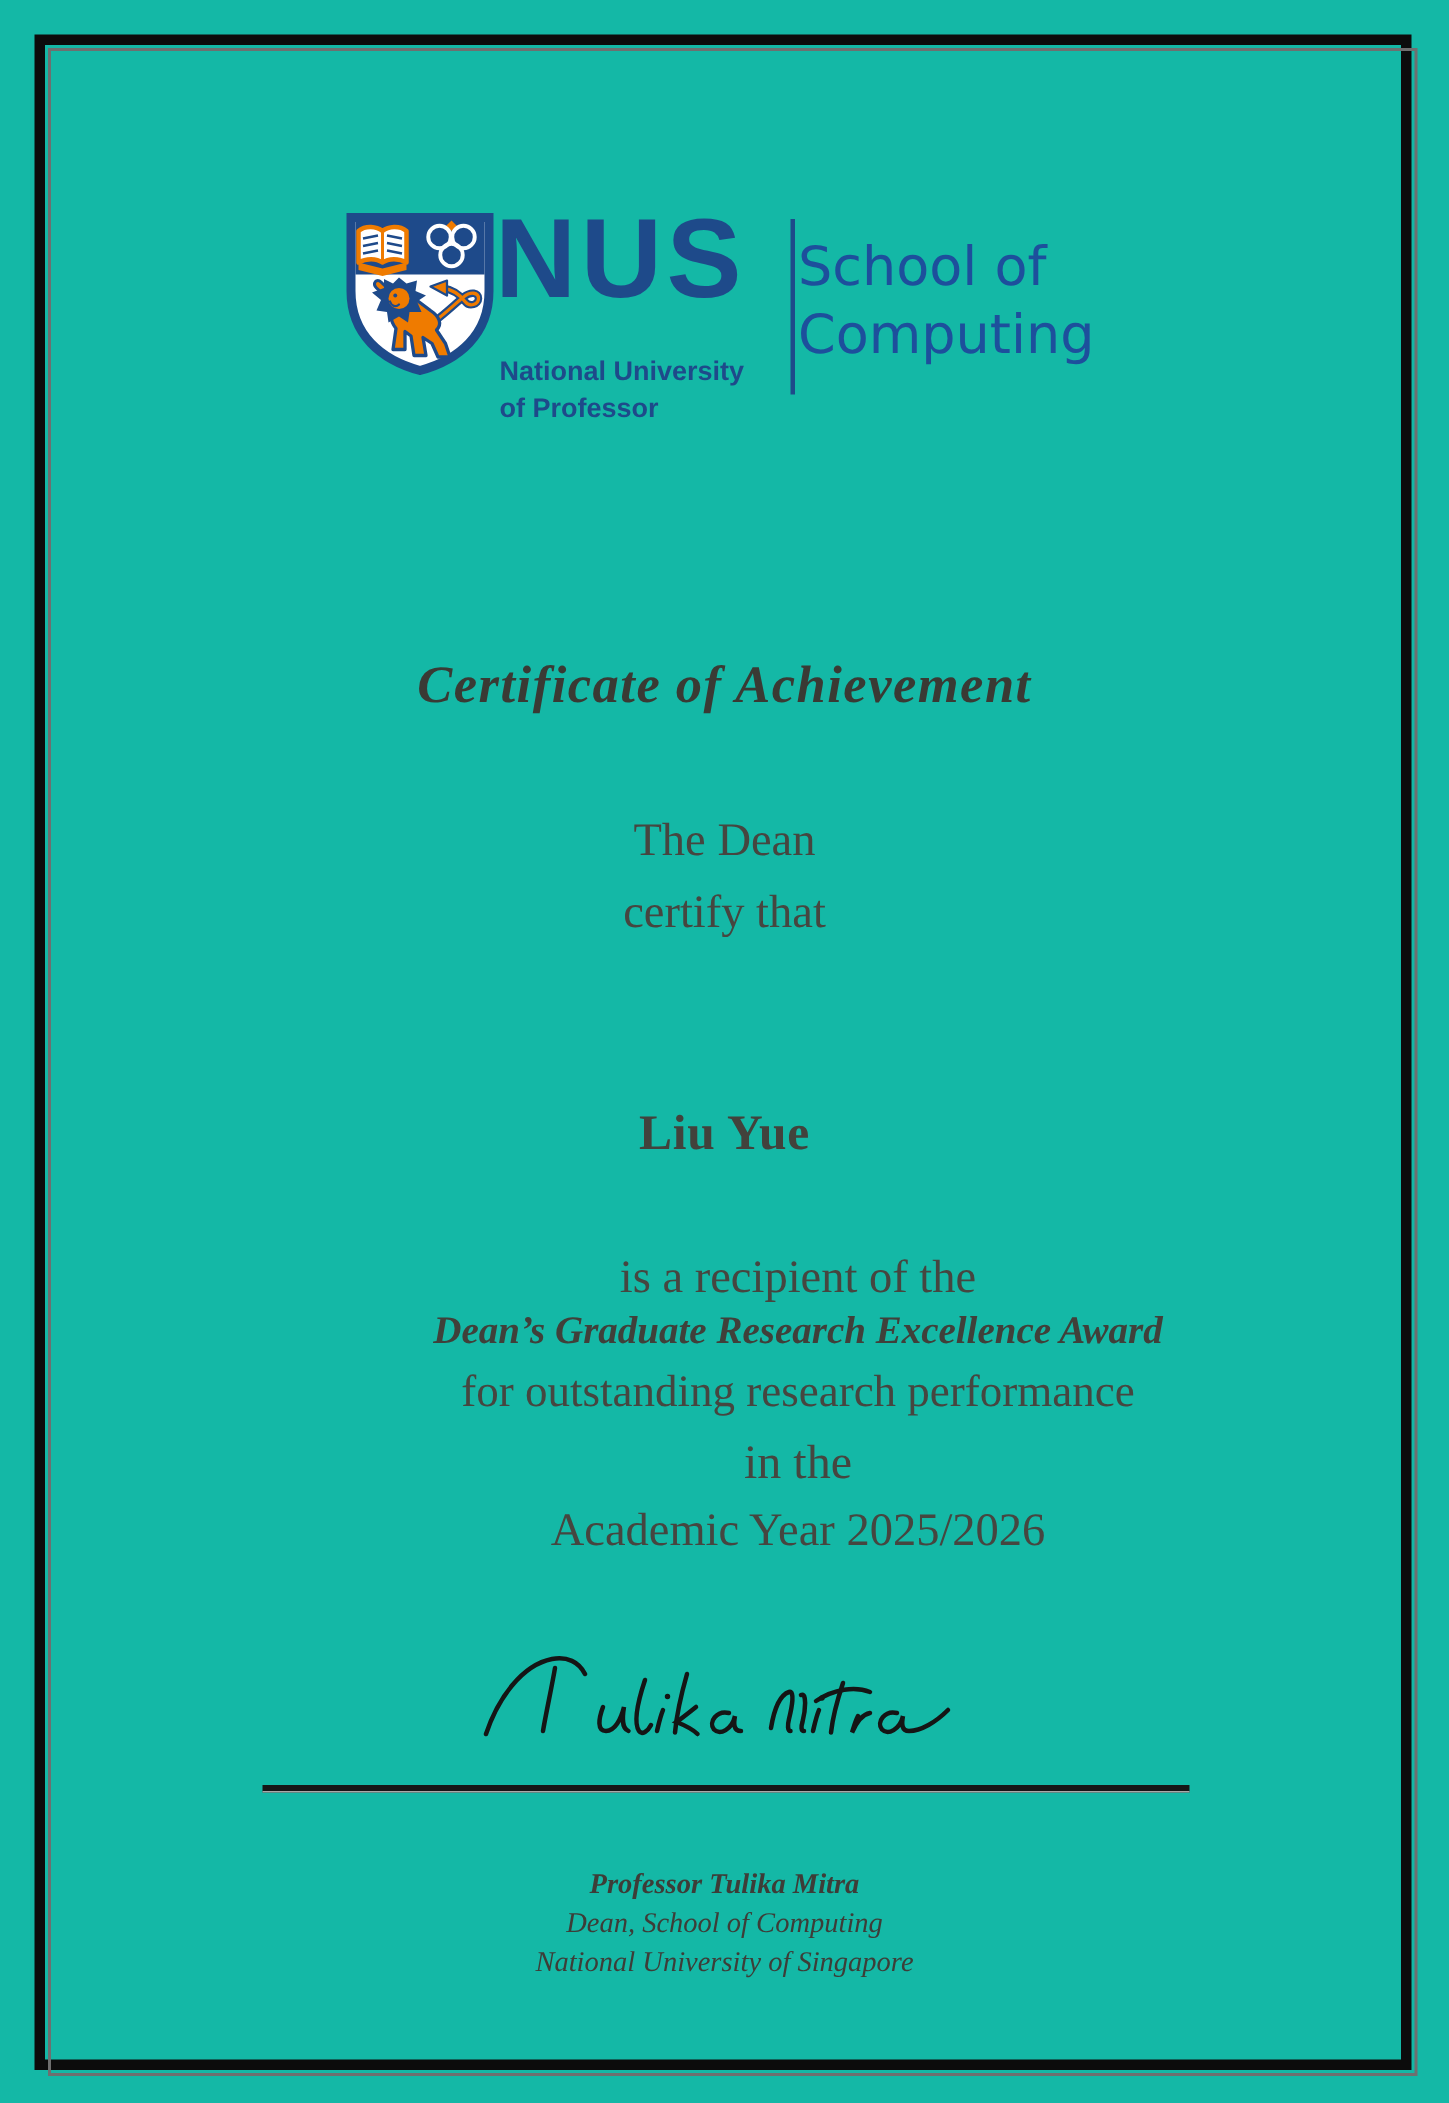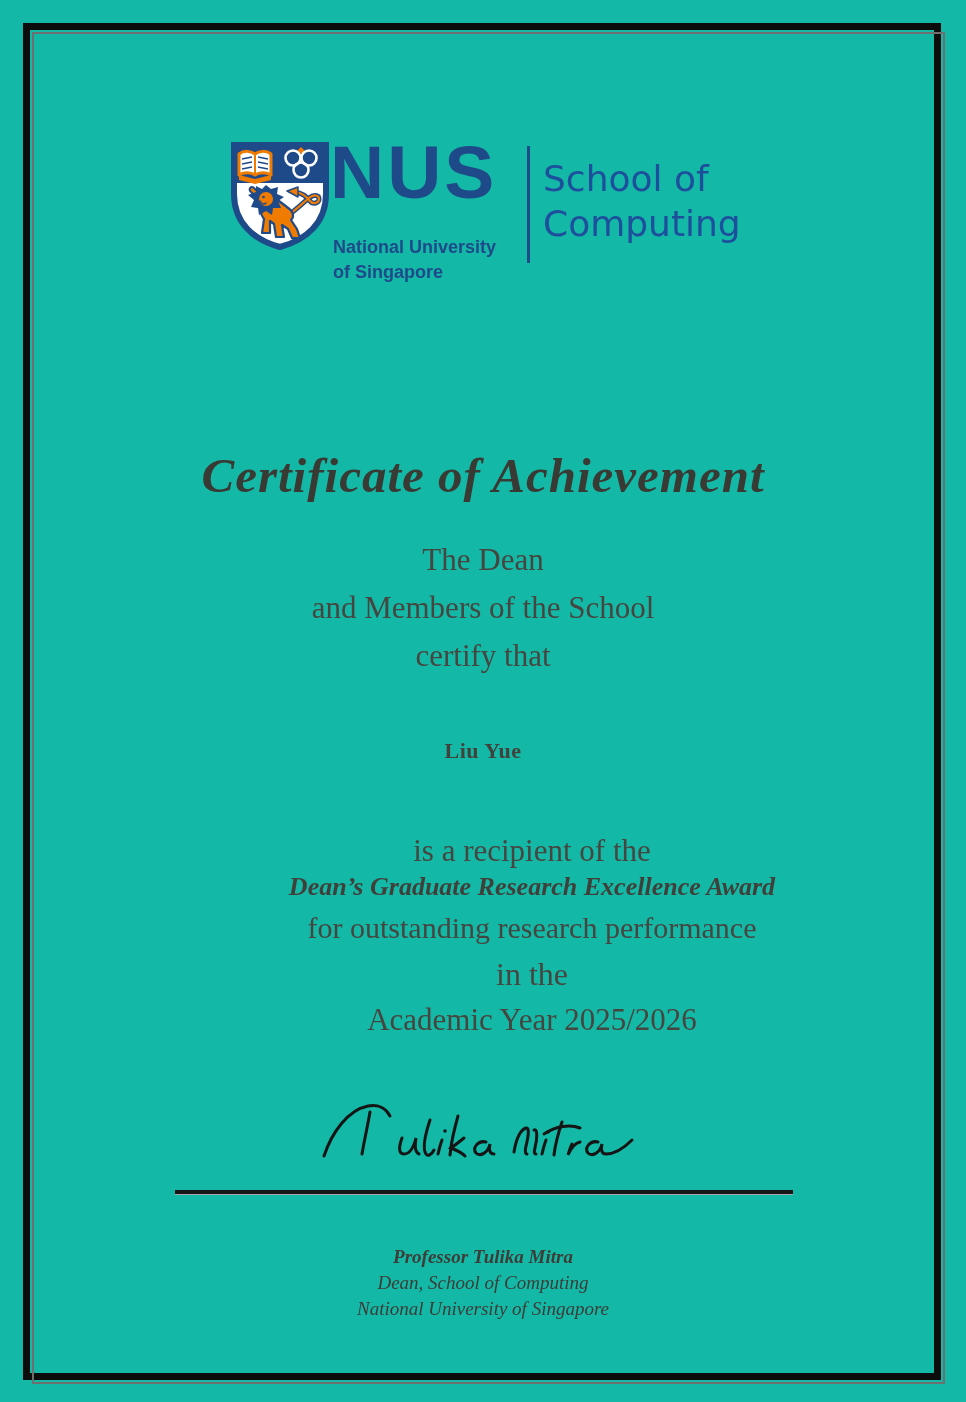--- a/index.html
+++ b/index.html
@@ -25,37 +25,37 @@
   }
   .uni-name {
     position:absolute; left:333px; top:204px;
     font-family:"Liberation Sans", sans-serif; font-weight:bold;
     font-size:18px; line-height:25px; color:#1e4a8a;margin-top:31px;
   }
   .logo-divider {
     position:absolute; left:527px; top:146px; width:3px; height:117px; background:#1e4a8a;
   }
   .school-name {
-    position:absolute; left:543px; top:156px;
+    position:absolute; left:532px; top:156px;
     font-family:"DejaVu Sans", sans-serif;
     font-size:36px; line-height:45px; color:#1d4f9c;
   }
   
   .title {
     position:absolute; left:0; top:414px; width:100%; text-align:center;
-    font-size:49px; font-weight:bold; font-style:italic;
+    font-size:35px; font-weight:bold; font-style:italic;
     color:#3a3a34; letter-spacing:1px;
   }
   .intro {
     position:absolute; left:0; top:536px; width:100%; text-align:center;
     font-size:31px; line-height:48px; color:#464640;
   }
   .recipient {
     position:absolute; left:0; top:738px; width:100%; text-align:center;
-    font-size:22px; font-weight:bold; color:#42423c; letter-spacing:0.5px;
+    font-size:33px; font-weight:bold; color:#42423c; letter-spacing:0.5px;
   }
   .award {
     position:absolute; left:16px; top:832px; width:100%; text-align:center; color:#464640;padding-left:33px;
   }
   .award .l-intro  { font-size:31px; line-height:38px; }
   .award .l-name   { font-size:26px; line-height:34px; font-weight:bold; font-style:italic; color:#40403a; }
   .award .l-reason { font-size:30px; line-height:48px; }
   .award .l-prep   { font-size:32px; line-height:45px; }
   .award .l-period { font-size:31px; line-height:46px; }
   .signature { position:absolute; left:318px; top:1098px; }
@@ -106,33 +106,32 @@
       <path d="M38,45 L43,49 L50,47 L49,54 L56,57 L50,61 L53,68 L45,68 L44,75 L38,71 L31,75 L30,68 L23,67 L26,60 L20,55 L28,52 L28,46 L34,49 Z" fill="#1e4a8a"></path>
       <circle cx="38" cy="59" r="7" fill="#ef7b00"></circle>
       <circle cx="35.5" cy="57" r="1.3" fill="#1e4a8a"></circle>
       <path d="M32,61 C33,64 36,65 38,63" fill="none" stroke="#1e4a8a" stroke-width="1.5"></path>
     </g>
   </svg>
 
   <div class="wordmark">NUS</div>
   <div class="uni-name">
     <div>National University</div>
-    <div>of Singapore</div>
+    <div>of Professor</div>
   </div>
   <div class="logo-divider"></div>
   <div class="school-name">
     <div>School of</div>
     <div>Computing</div>
   </div>
 
   <h1 class="title">Certificate of Achievement</h1>
 
   <div class="intro">
     <div>The Dean</div>
-    <div>and Members of the School</div>
     <div>certify that</div>
   </div>
 
   <div class="recipient">Liu Yue</div>
 
   <div class="award">
     <div class="l-intro">is a recipient of the</div>
     <div class="l-name">Dean’s Graduate Research Excellence Award</div>
     <div class="l-reason">for outstanding research performance</div>
     <div class="l-prep">in the</div>

